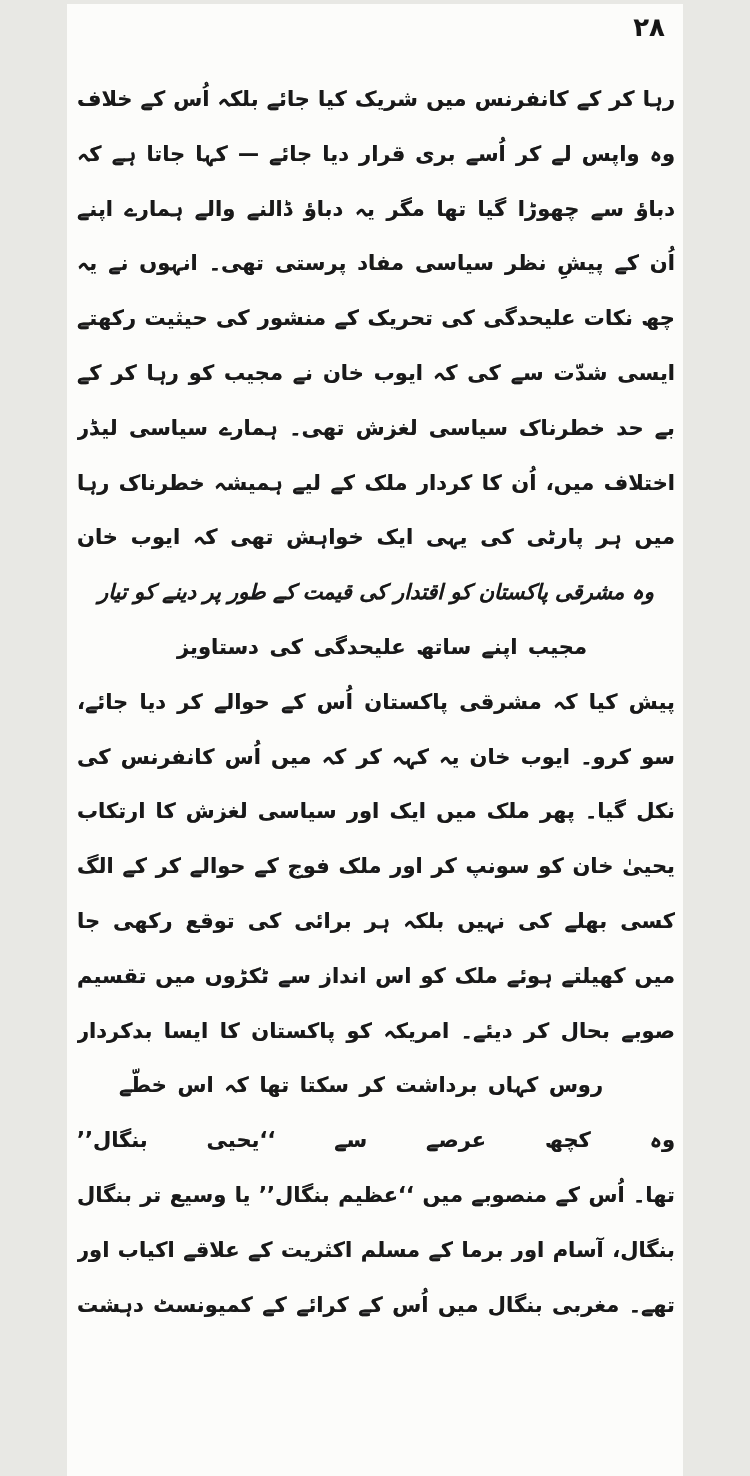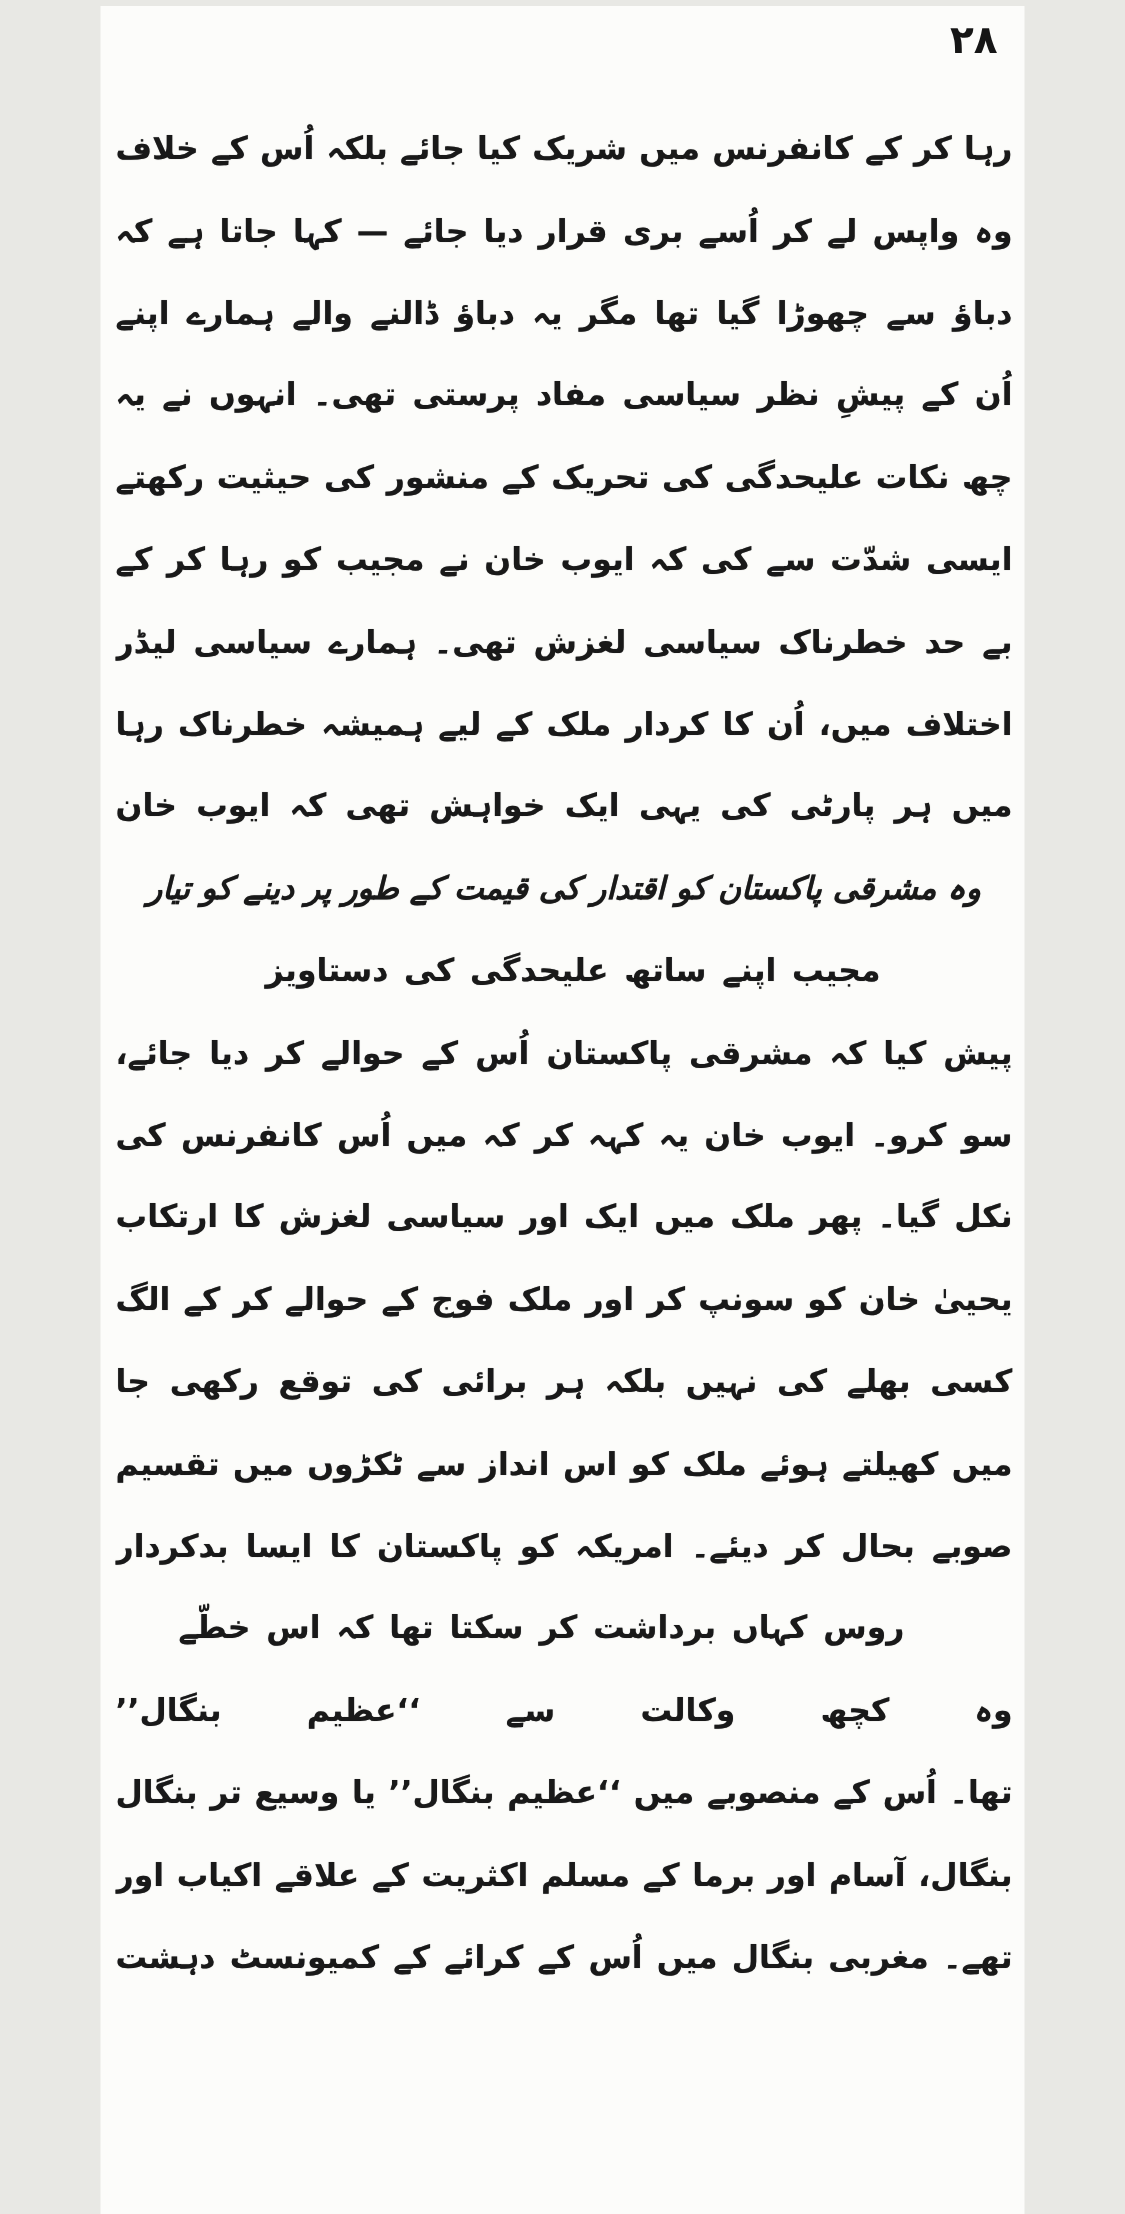--- a/index.html
+++ b/index.html
@@ -95,21 +95,21 @@
     <div class="line">سو کرو۔ ایوب خان یہ کہہ کر کہ میں اُس کانفرنس کی صدارت نہیں کر سکتا جس میں</div>
     <div class="line">نکل گیا۔ پھر ملک میں ایک اور سیاسی لغزش کا ارتکاب ہُوا۔ ایوب خان اقتدار</div>
     <div class="line">یحییٰ خان کو سونپ کر اور ملک فوج کے حوالے کر کے الگ ہو گیا۔ یحییٰ خان سے</div>
     <div class="line">کسی بھلے کی نہیں بلکہ ہر برائی کی توقع رکھی جا سکتی تھی۔ اُس نے امریکہ کے ہاتھوں</div>
     <div class="line">میں کھیلتے ہوئے ملک کو اس انداز سے ٹکڑوں میں تقسیم کر دیا کہ ون یونٹ توڑ کر</div>
     <div class="line">صوبے بحال کر دیئے۔ امریکہ کو پاکستان کا ایسا بدکردار اور جاہل حکمران کبھی نہیں</div>
 
     <div class="line indent-b">روس کہاں برداشت کر سکتا تھا کہ اس خطّے میں امریکہ کا عمل دخل ہو۔</div>
 
     <div class="line">
-      <span>وہ کچھ وکالت سے ‘‘عظیم بنگال’’</span>
+      <span>وہ کچھ عرصے سے ‘‘یحیی بنگال’’</span>
       <span class="latin-phrase">GREATER BENGAL</span>
       <span>کے منصوبے پر عمل پیرا</span>
     </div>
 
     <div class="line">تھا۔ اُس کے منصوبے میں ‘‘عظیم بنگال’’ یا وسیع تر بنگال میں مشرقی اور مغربی</div>
     <div class="line">بنگال، آسام اور برما کے مسلم اکثریت کے علاقے اکیاب اور اراکان وغیرہ شامل</div>
     <div class="line">تھے۔ مغربی بنگال میں اُس کے کرائے کے کمیونسٹ دہشت گردی اور بدنظمی</div>
 
   </div>
 </div>

